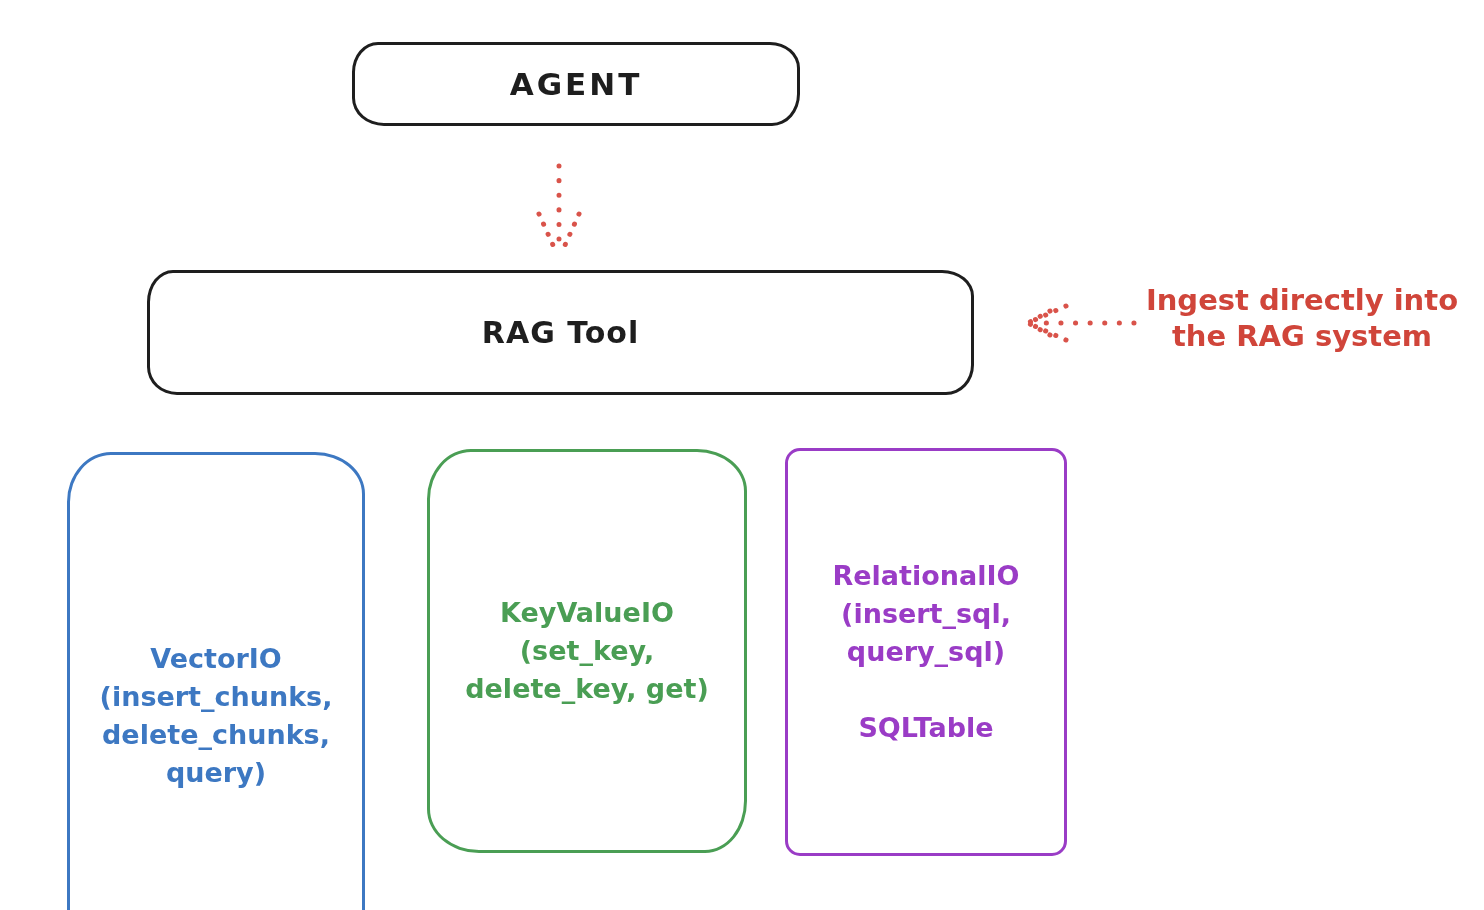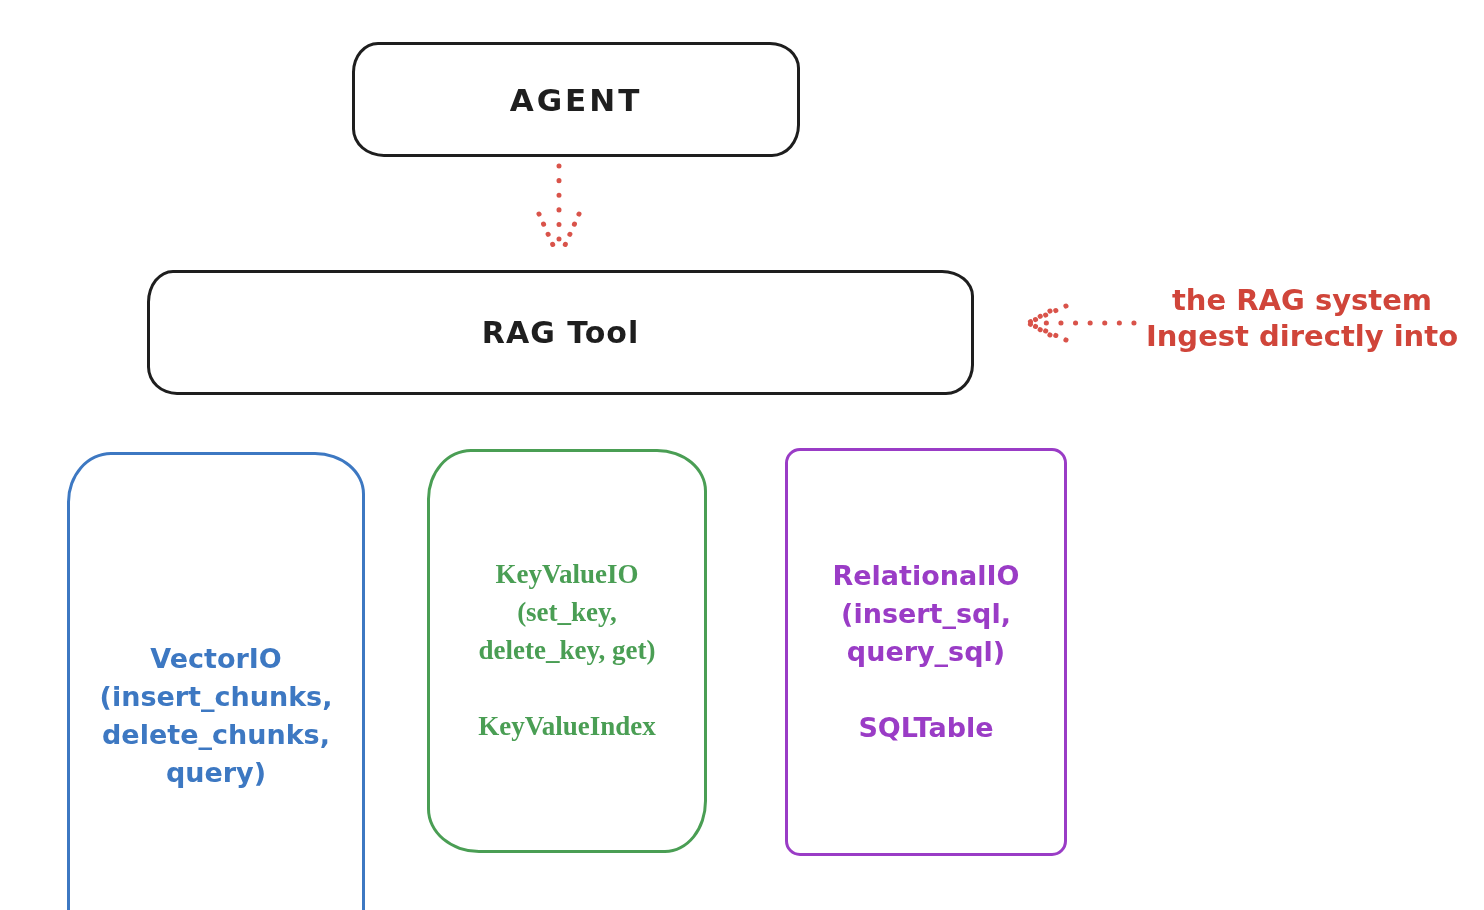--- a/index.html
+++ b/index.html
@@ -21,39 +21,39 @@
     display: flex;
     flex-direction: column;
     align-items: center;
     justify-content: center;
     background: #ffffff;
     border: 3.5px solid var(--accent, #1e1e1e);
     color: var(--accent, #1e1e1e);
     text-align: center;
   }
   .node-agent {
-    left: 352px; top: 42px; width: 448px; height: 115px;
+    left: 352px; top: 42px; width: 448px; height: 84px;
     border-radius: 26px 30px 28px 32px / 30px 26px 32px 28px;
     font-size: 31px; font-weight: 700; letter-spacing: 3px;
   }
   .node-rag {
     left: 147px; top: 270px; width: 827px; height: 125px;
     border-radius: 26px 32px 28px 30px / 32px 26px 30px 28px;
     font-size: 30px; font-weight: 600; letter-spacing: 1px;
   }
   .store {
     border-width: 3.5px;
     border-radius: 44px 50px 42px 52px / 50px 42px 52px 44px;
     font-size: 27px;
     font-weight: 600;
     line-height: 1.4;
     justify-content: center;
   }
   .store-vector     { left: 67px;  top: 452px; width: 298px; height: 528px; }
-  .store-keyvalue   { left: 427px; top: 449px; width: 280px; height: 404px; font-family: Liberation Serif, serif; }
+  .store-keyvalue   { left: 427px; top: 449px; width: 320px; height: 404px; }
   .store-relational { left: 785px; top: 448px; width: 282px; height: 408px; border-radius: 15px; }
   .store-title { white-space: pre-line; }
   .store-index { margin-top: 38px; }
   .annotation {
     position: absolute;
     left: 1128px; top: 282px; width: 348px;
     text-align: center;
     font-size: 29px;
     font-weight: 700;
     line-height: 1.25;
@@ -93,36 +93,35 @@
 
   <svg class="arrow" style="left: 1012px; top: 298px; --accent: #d9534a;" width="132" height="52" viewBox="0 0 132 52">
     <line class="dots" x1="122" y1="25" x2="22" y2="25"></line>
     <line class="dots2" x1="54" y1="8" x2="18" y2="24"></line>
     <line class="dots2" x1="54" y1="42" x2="18" y2="26"></line>
     <line class="dots2" x1="38" y1="13" x2="16" y2="25"></line>
     <line class="dots2" x1="38" y1="37" x2="16" y2="25"></line>
   </svg>
 
   <div class="annotation" style="--accent: #d0453a;">
+    <div>Ingest directly into</div>
     <div>the RAG system</div>
-    <div>Ingest directly into</div>
   </div>
 
   <div class="node store store-vector" style="--accent: #3d78c2;">
     <div class="store-title">VectorIO
 (insert_chunks,
 delete_chunks,
 query)</div>
   </div>
 
   <div class="node store store-keyvalue" style="--accent: #4a9e54;">
     <div class="store-title">KeyValueIO
 (set_key,
 delete_key, get)</div>
-    <div class="store-index">KeyValueIndex</div>
   </div>
 
   <div class="node store store-relational" style="--accent: #9a3cc6;">
     <div class="store-title">RelationalIO
 (insert_sql,
 query_sql)</div>
     <div class="store-index">SQLTable</div>
   </div>
 
 </div>

